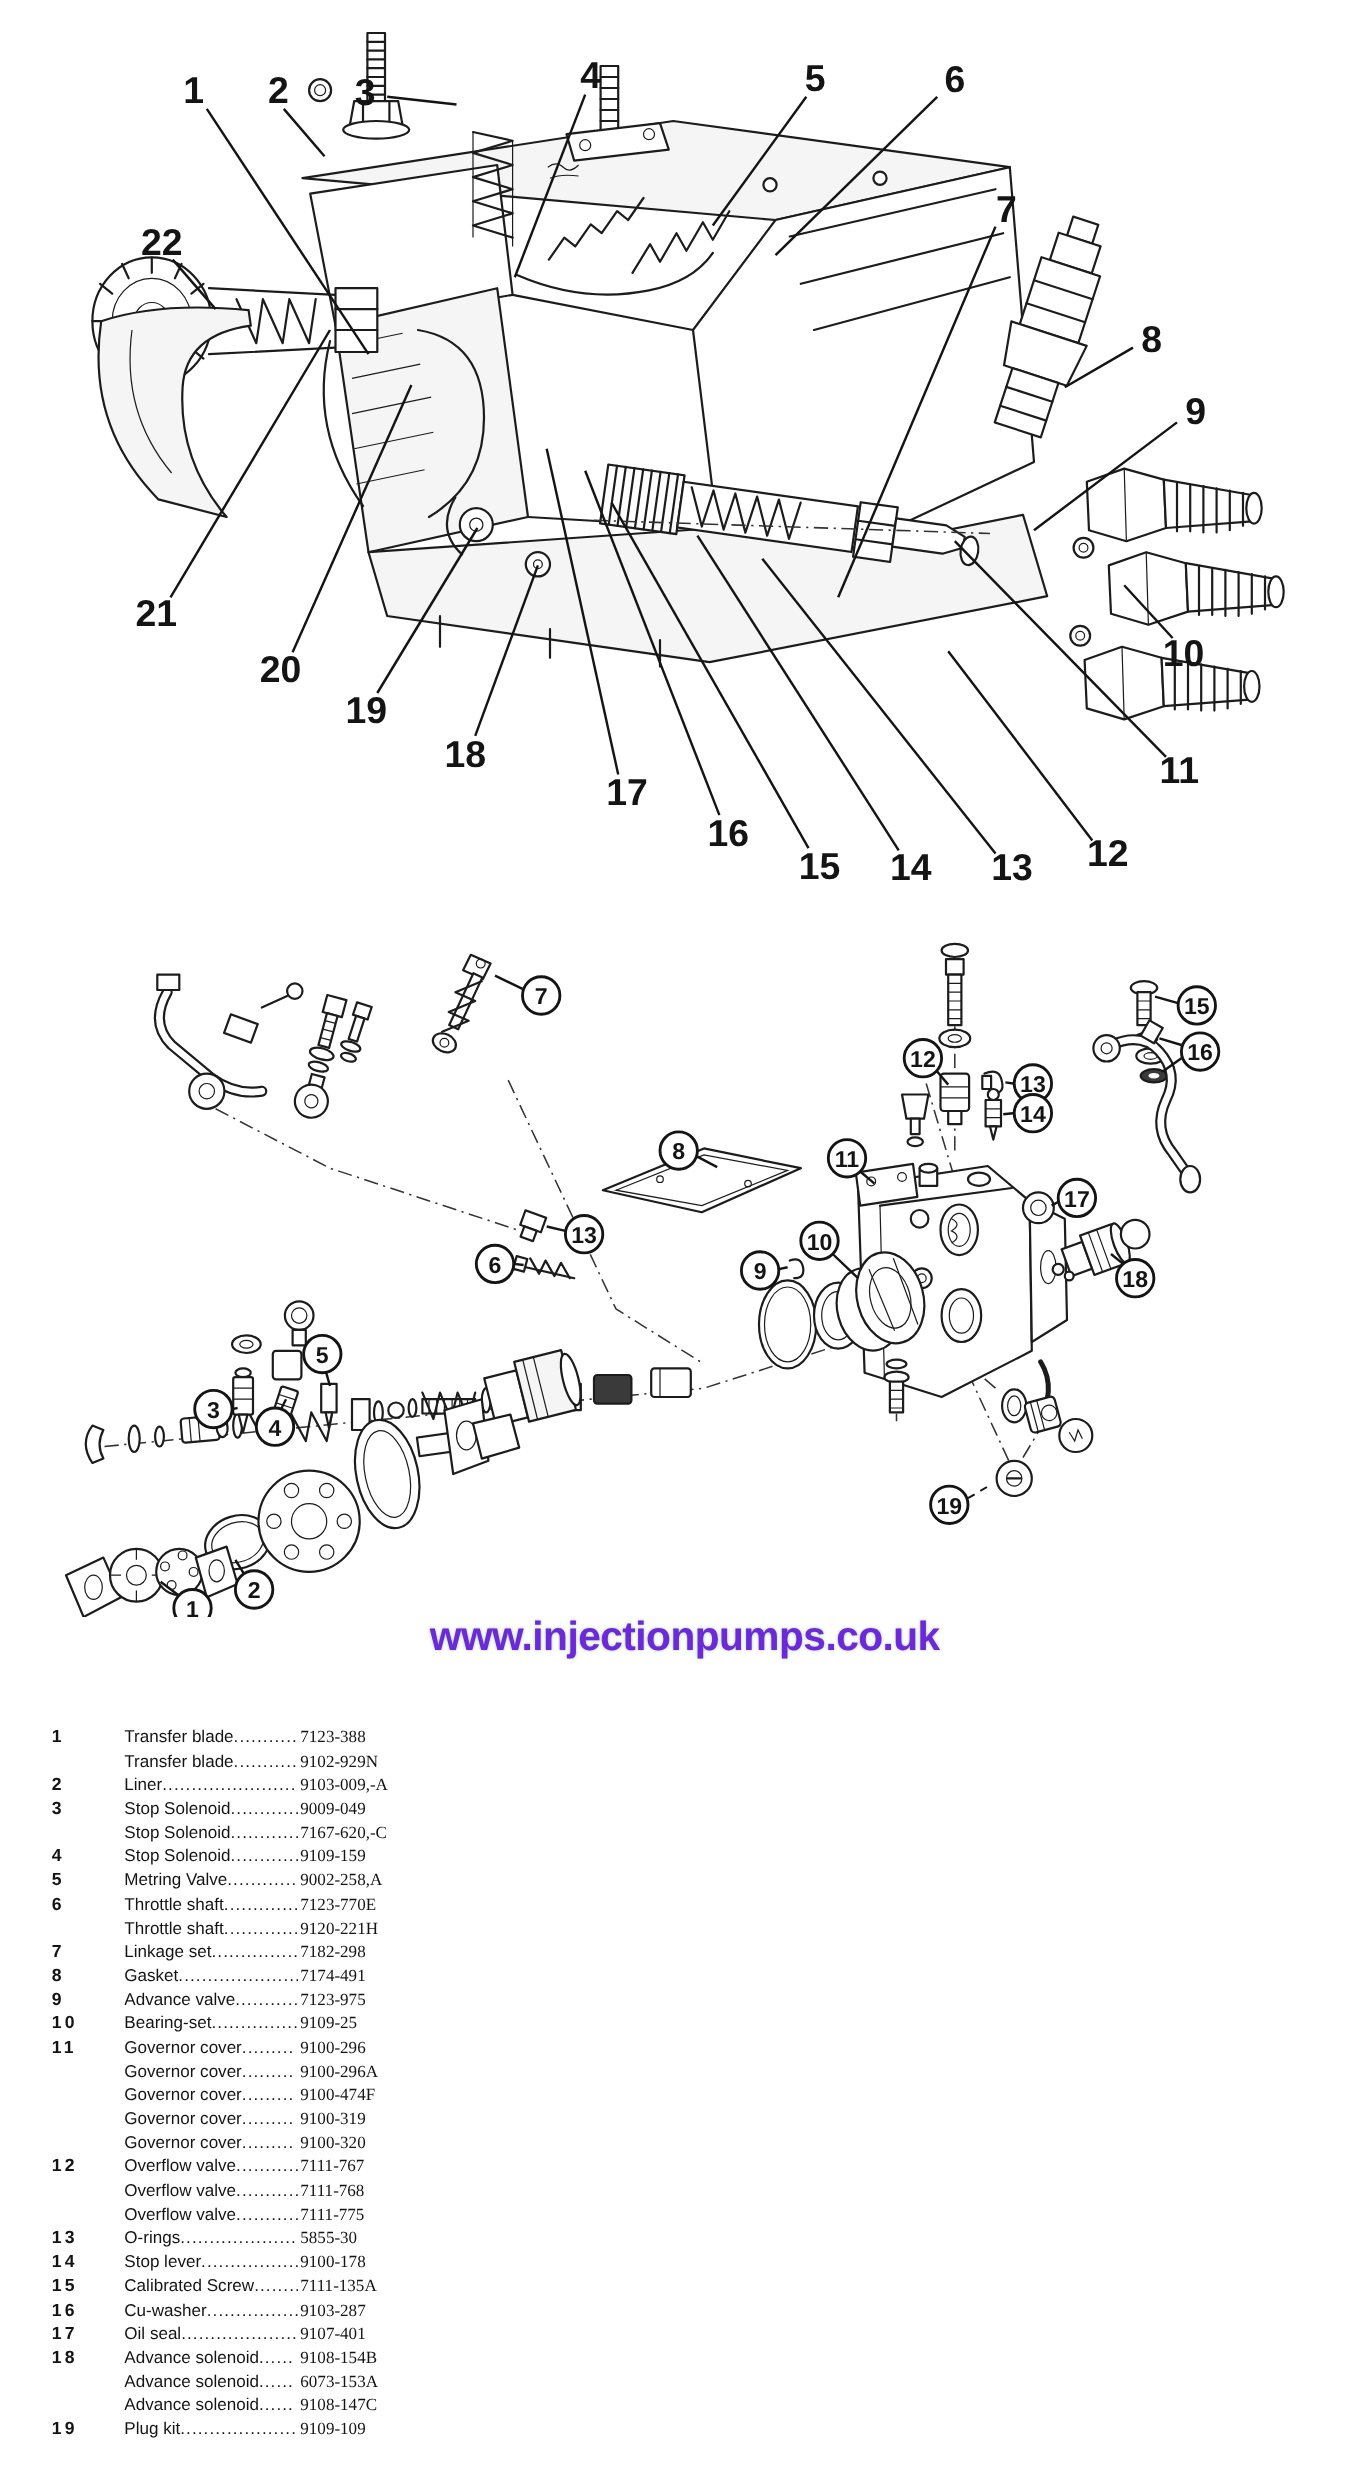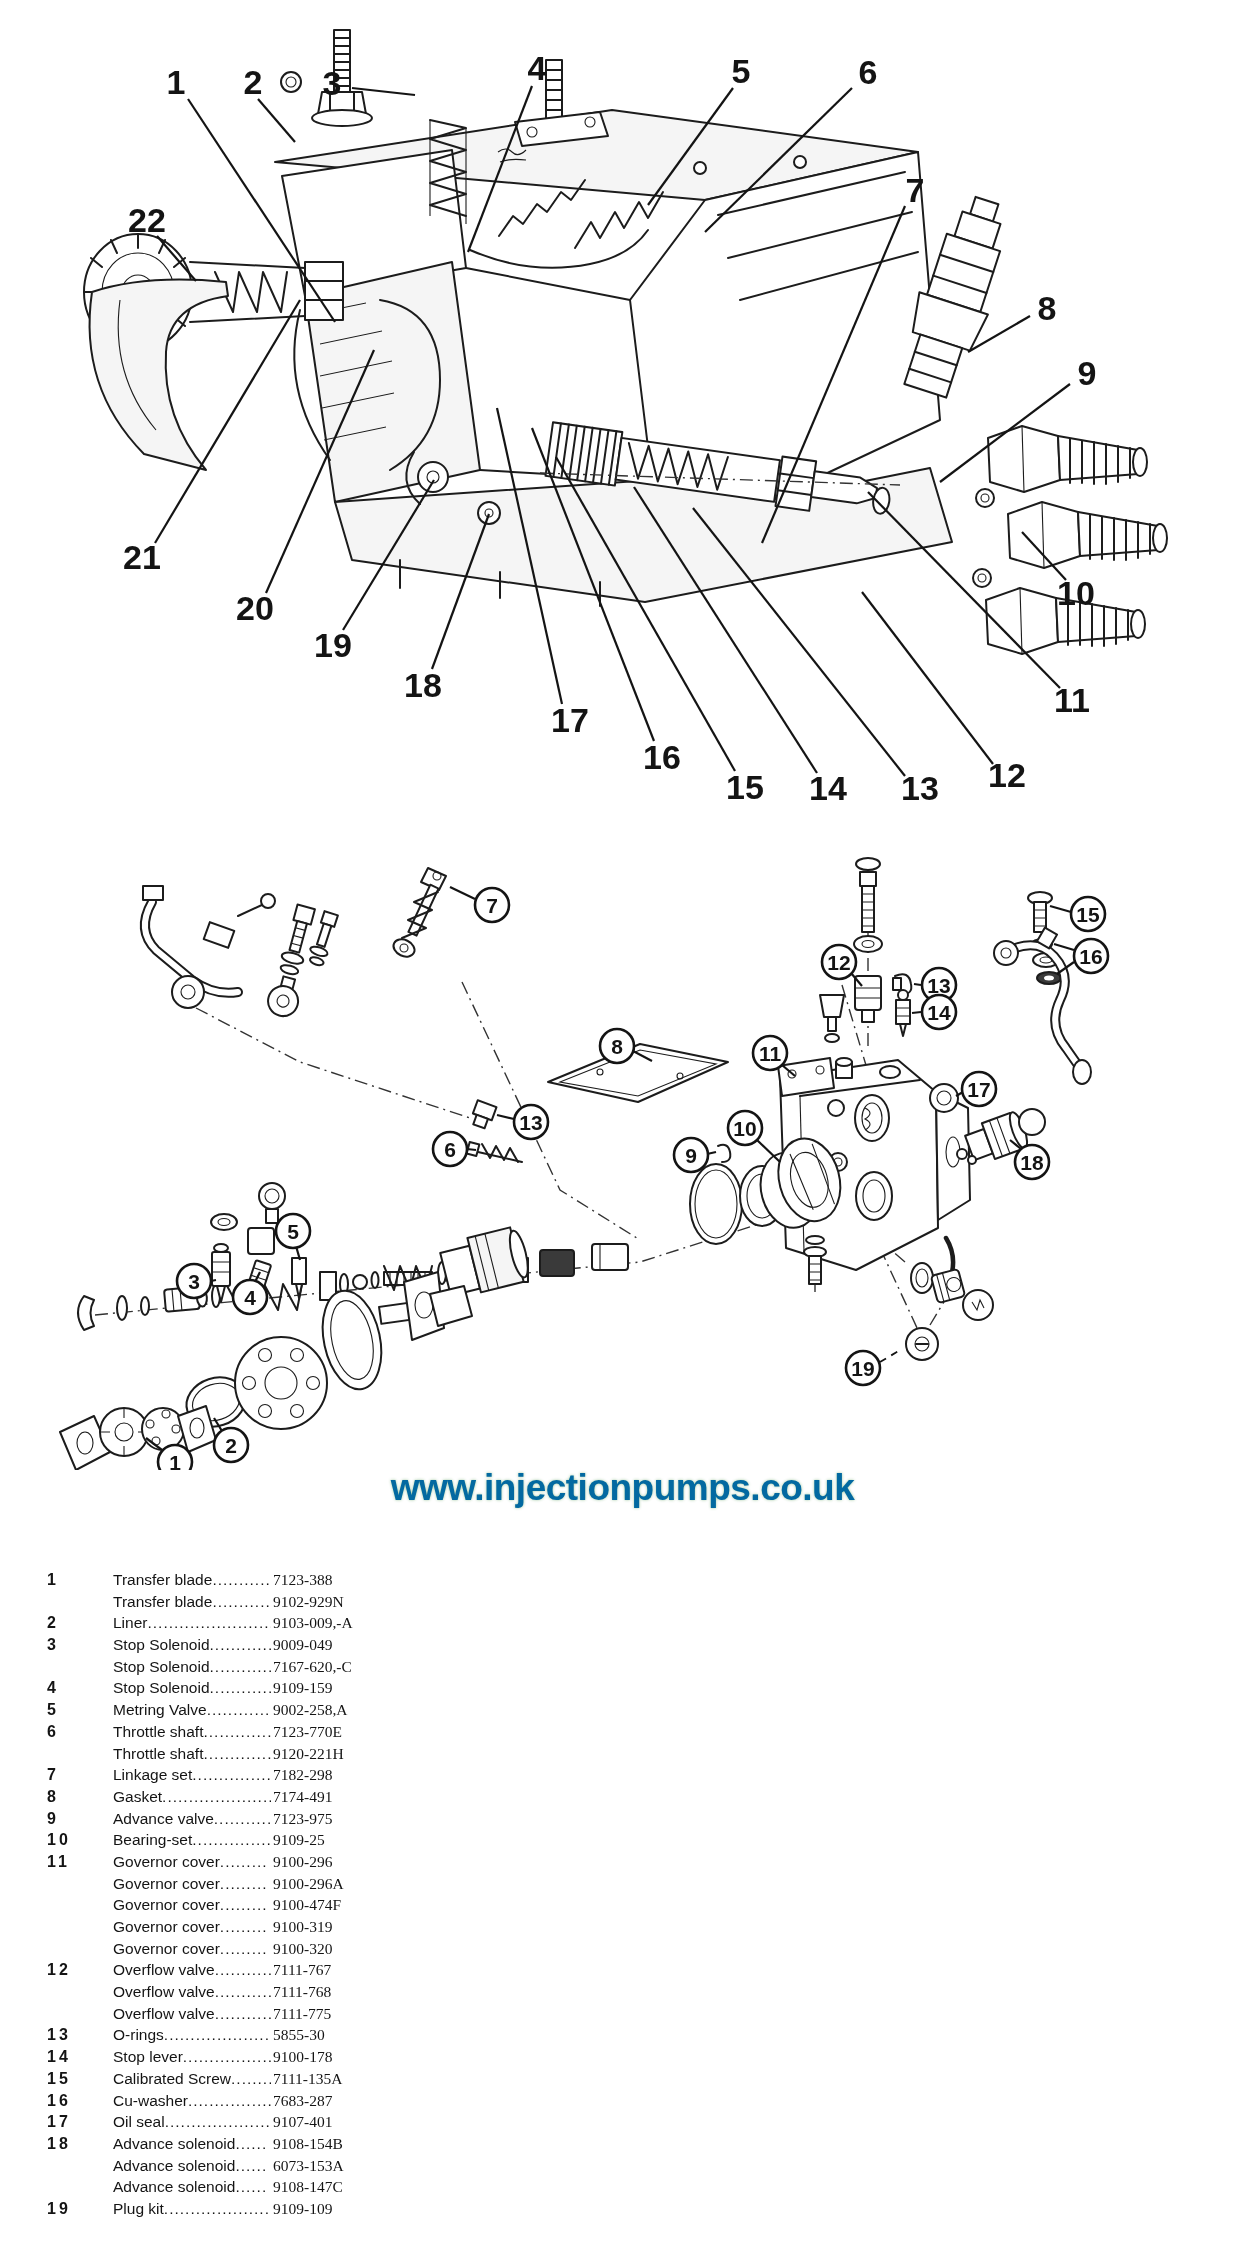--- a/index.html
+++ b/index.html
@@ -586,21 +586,21 @@
           <text x="1032" y="1170" class="ctext">18</text>
         </g>
         <g>
           <line x1="880" y1="1362" x2="902" y2="1349" class="leader dashed"></line>
           <circle cx="863" cy="1368" r="17" class="ccirc"></circle>
           <text x="863" y="1376" class="ctext">19</text>
         </g>
       </g>
   </svg>
 
-  <div class="site-url" style="color: #0369a1;">www.injectionpumps.co.uk</div>
+  <div class="site-url" style="color: #6d28d9;">www.injectionpumps.co.uk</div>
 
   <div class="plist">
 
       <div class="prow">
         <span class="pnum">1</span>
         <span class="pmid">
           <span class="pname">Transfer blade</span>
           <span class="pdots">...........</span>
         </span>
         <span class="ppart">7123-388</span>
@@ -812,21 +812,21 @@
         </span>
         <span class="ppart">7111-135A</span>
       </div>
 
       <div class="prow">
         <span class="pnum">16</span>
         <span class="pmid">
           <span class="pname">Cu-washer</span>
           <span class="pdots">..................</span>
         </span>
-        <span class="ppart">7683-287</span>
+        <span class="ppart">9103-287</span>
       </div>
 
       <div class="prow">
         <span class="pnum">17</span>
         <span class="pmid">
           <span class="pname">Oil seal</span>
           <span class="pdots">.......................</span>
         </span>
         <span class="ppart">9107-401</span>
       </div>

